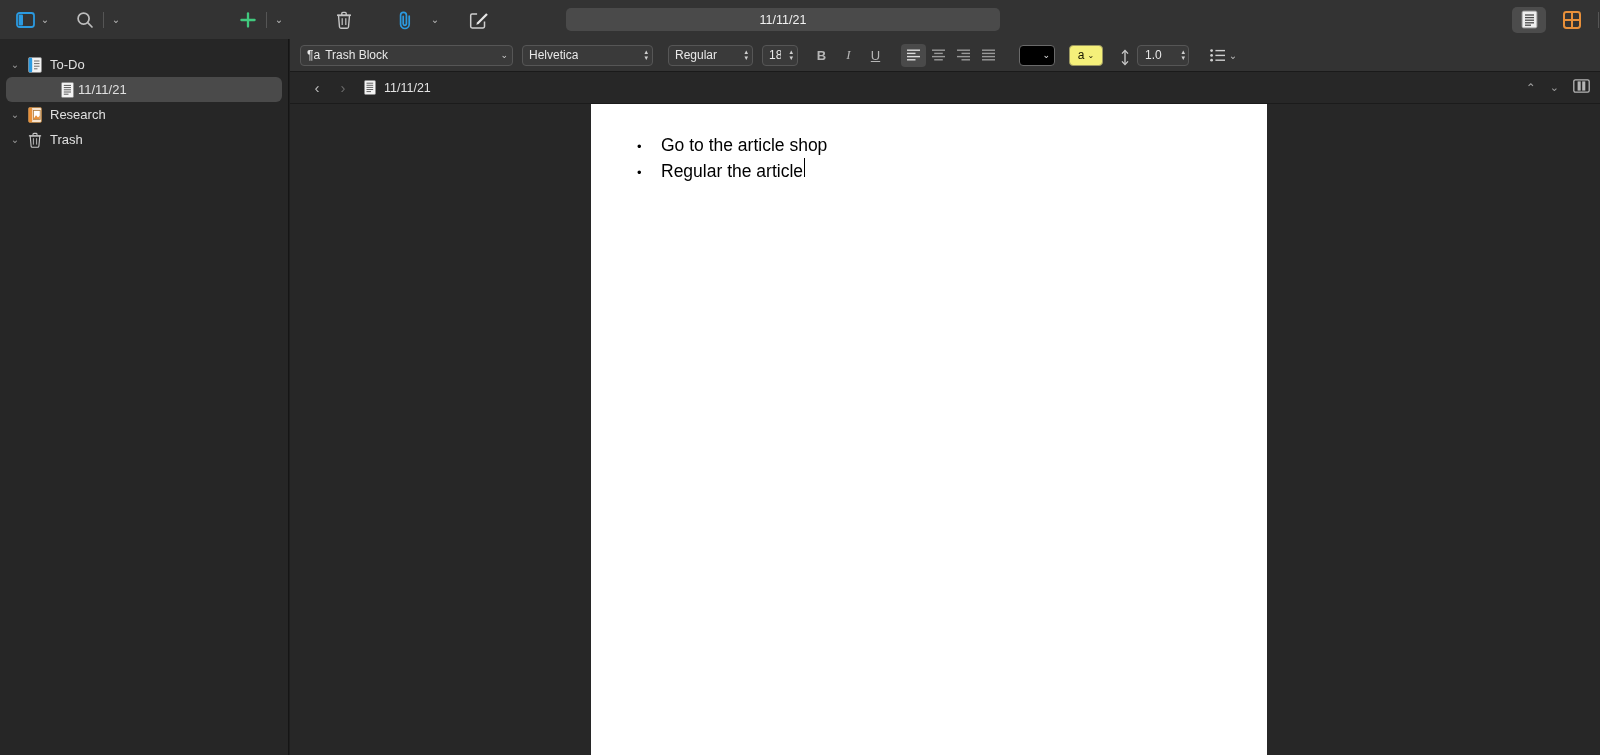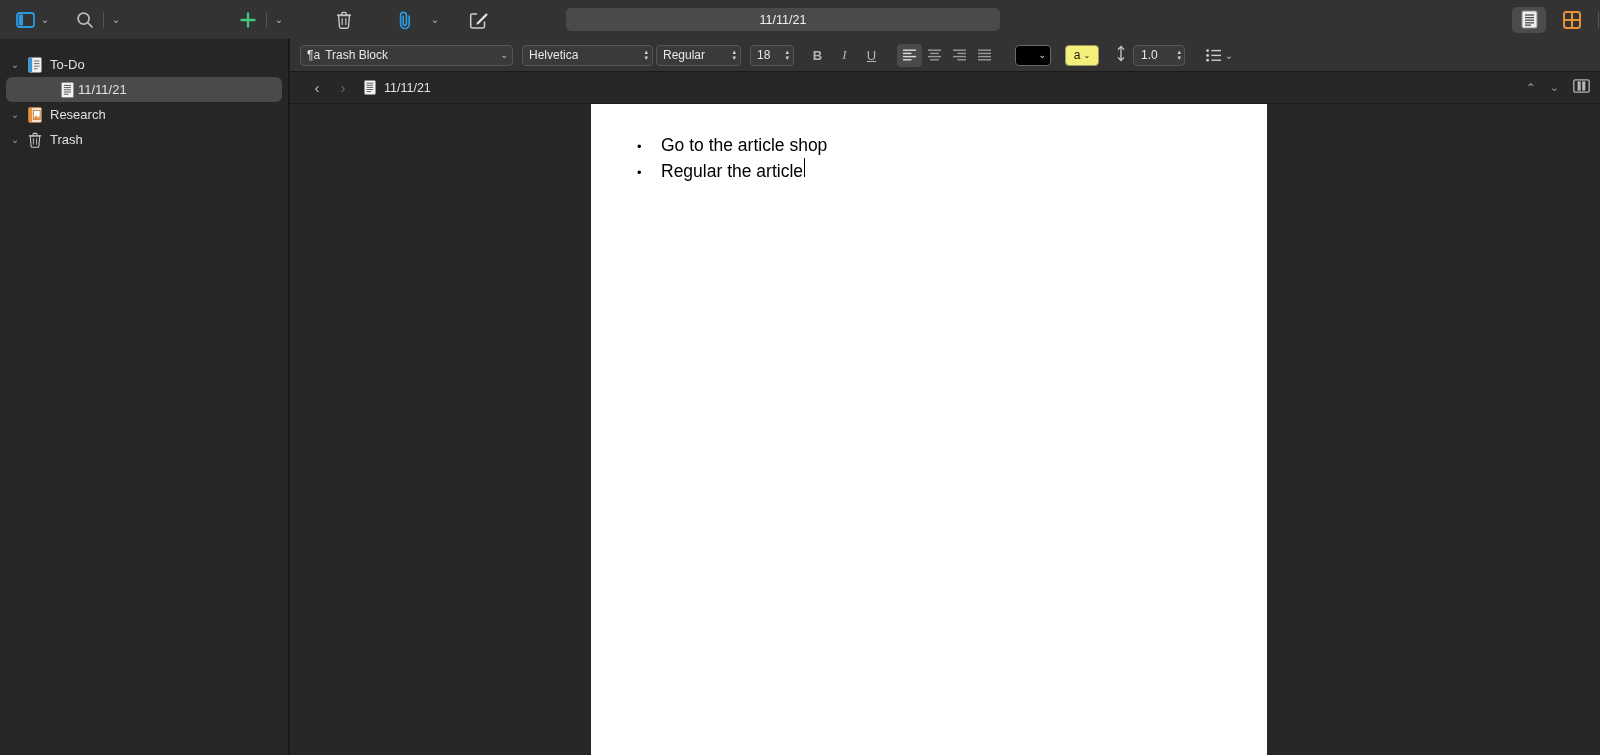--- a/index.html
+++ b/index.html
@@ -264,29 +264,29 @@
   </div>
 
   <div class="fb-select" style="width:131px; margin-left:9px;">
     <span class="lbl">Helvetica</span>
     <span class="stepper">
       <span>▴</span>
       <span>▾</span>
     </span>
   </div>
 
-  <div class="fb-select" style="width:85px; margin-left:3px;text-align:right;">
+  <div class="fb-select" style="width:85px; margin-left:15px;text-align:right;">
     <span class="lbl">Regular</span>
     <span class="stepper">
       <span>▴</span>
       <span>▾</span>
     </span>
   </div>
 
-  <div class="fb-select" style="width:44px; margin-left:9px;">
+  <div class="fb-select" style="width:36px; margin-left:9px;">
     <span class="lbl">18</span>
     <span class="stepper">
       <span>▴</span>
       <span>▾</span>
     </span>
   </div>
 
   <div class="fb-ico" style="margin-left:11px; font-weight:bold;">B</div>
   <div class="fb-ico" style="margin-left:2px; font-style:italic; font-family:'Liberation Serif', serif;">I</div>
   <div class="fb-ico" style="margin-left:2px; text-decoration:underline;">U</div>
@@ -334,21 +334,21 @@
 
   <div class="color-well" style="margin-left:18px;">
     <span>⌄</span>
   </div>
 
   <div class="hl-well" style="margin-left:14px;">
     <span>a</span>
     <span style="font-size:8px;">⌄</span>
   </div>
 
-  <div style="margin-left:16px; display:flex; align-items:flex-start;">
+  <div style="margin-left:16px; display:flex; align-items:flex-end;">
     <svg width="12" height="17" viewBox="0 0 12 17">
       <line x1="6" y1="2" x2="6" y2="15" stroke="#cfcfcf" stroke-width="1.3"></line>
       <path d="M3 4.6 L6 1.4 L9 4.6" fill="none" stroke="#cfcfcf" stroke-width="1.3"></path>
       <path d="M3 12.4 L6 15.6 L9 12.4" fill="none" stroke="#cfcfcf" stroke-width="1.3"></path>
     </svg>
     <div class="lh-field" style="margin-left:6px;">
       <span>1.0</span>
       <span class="stepper">
         <span>▴</span>
         <span>▾</span>

